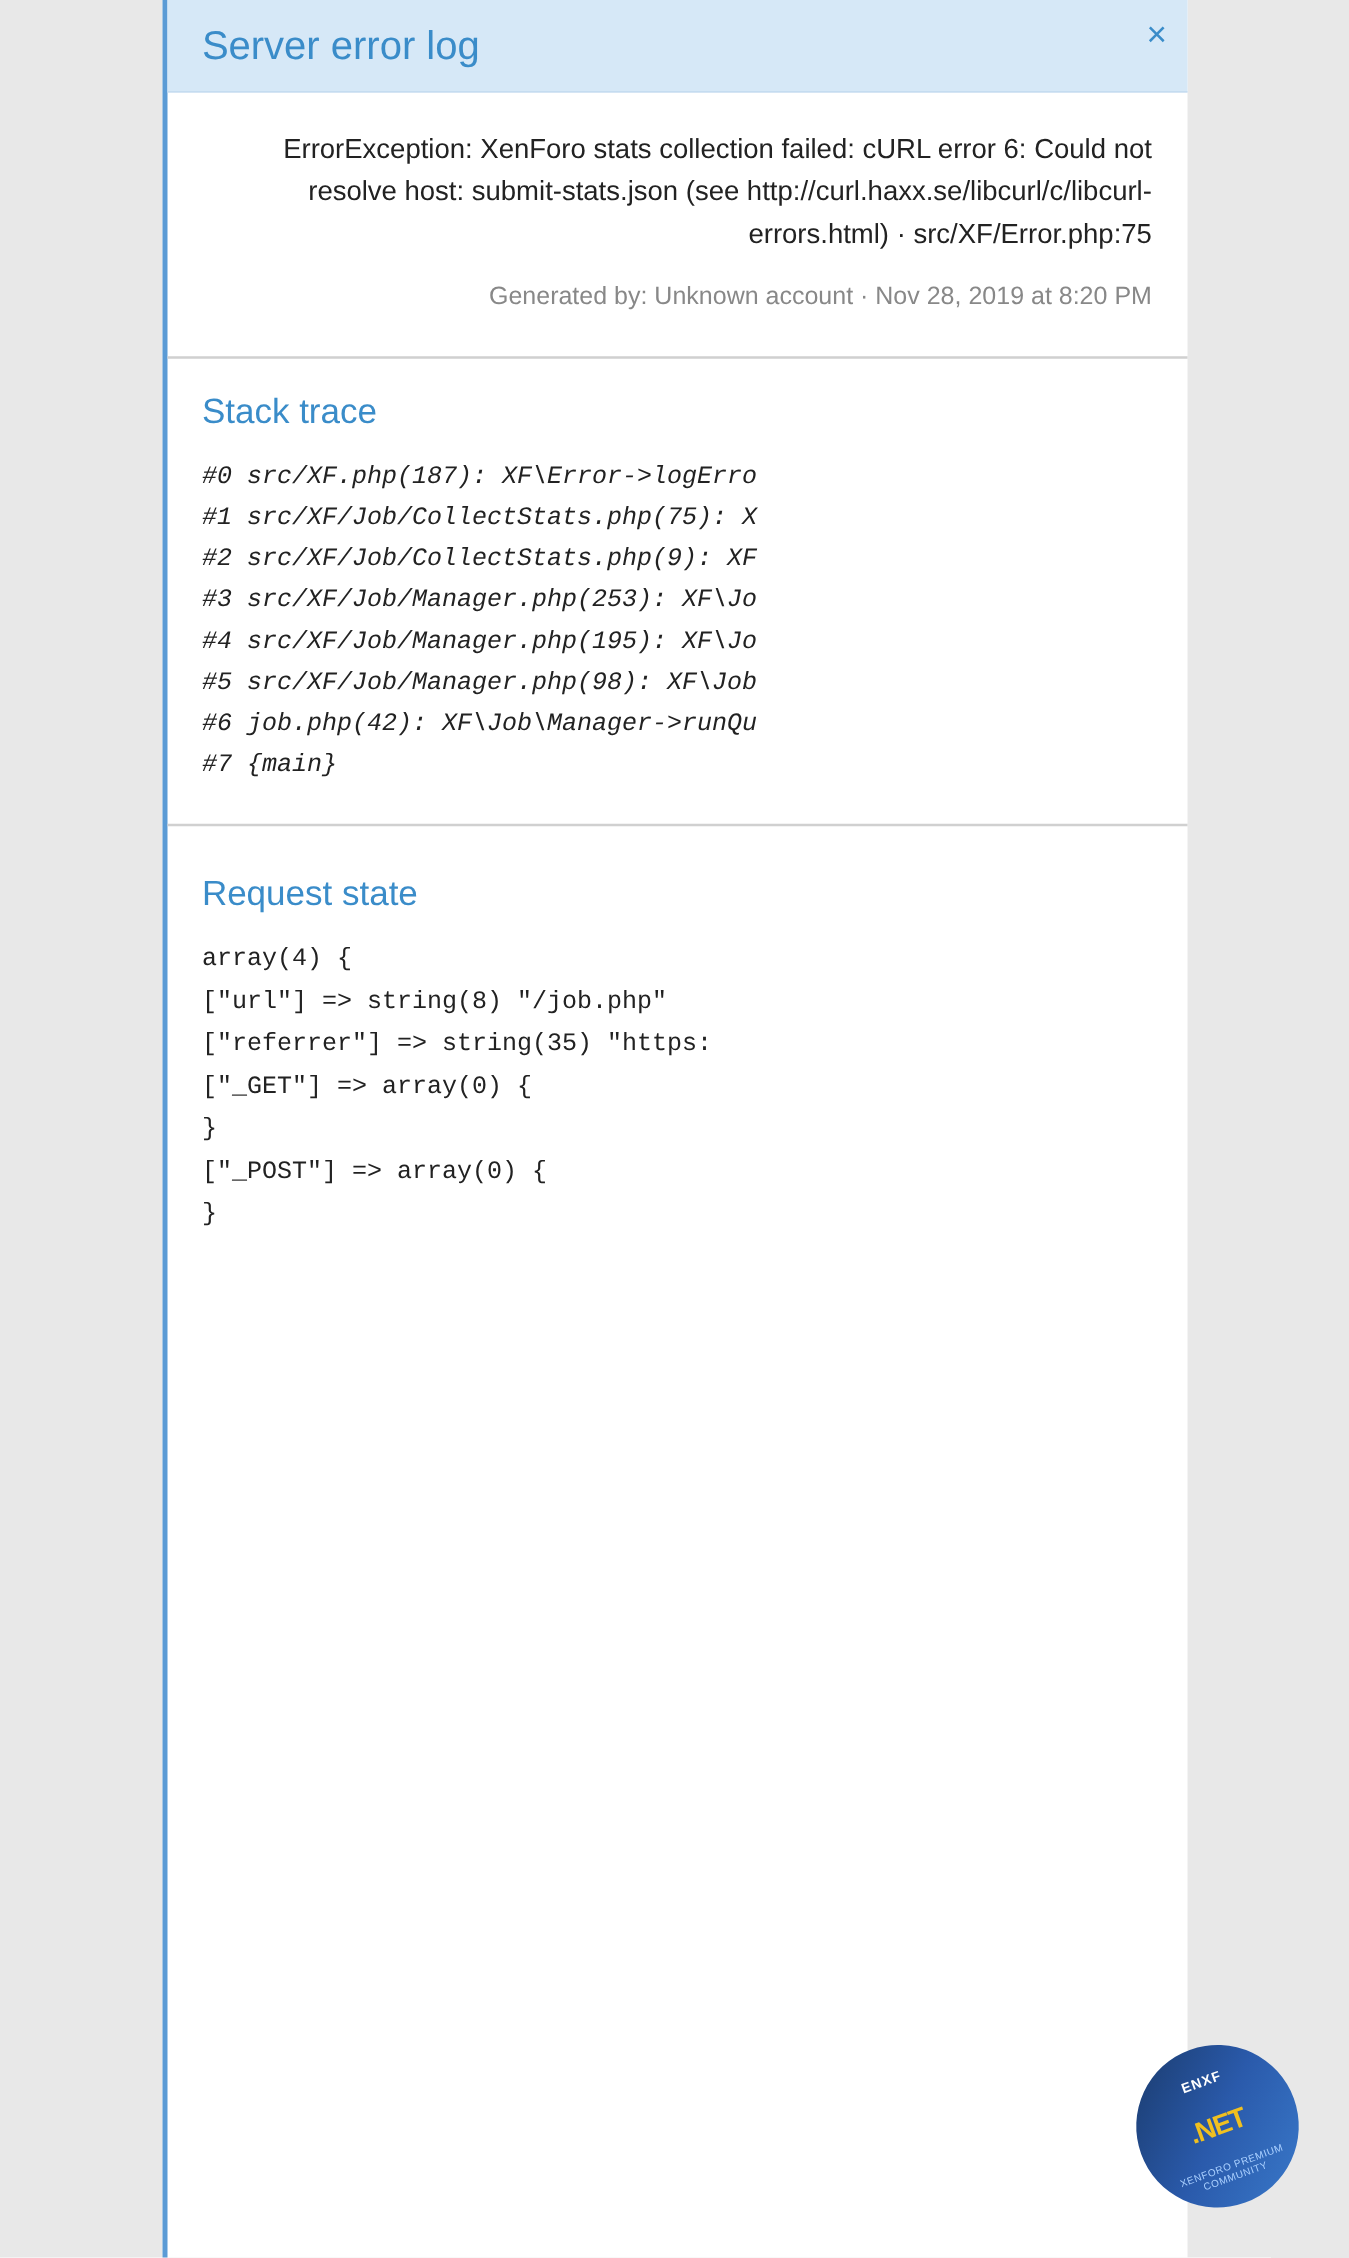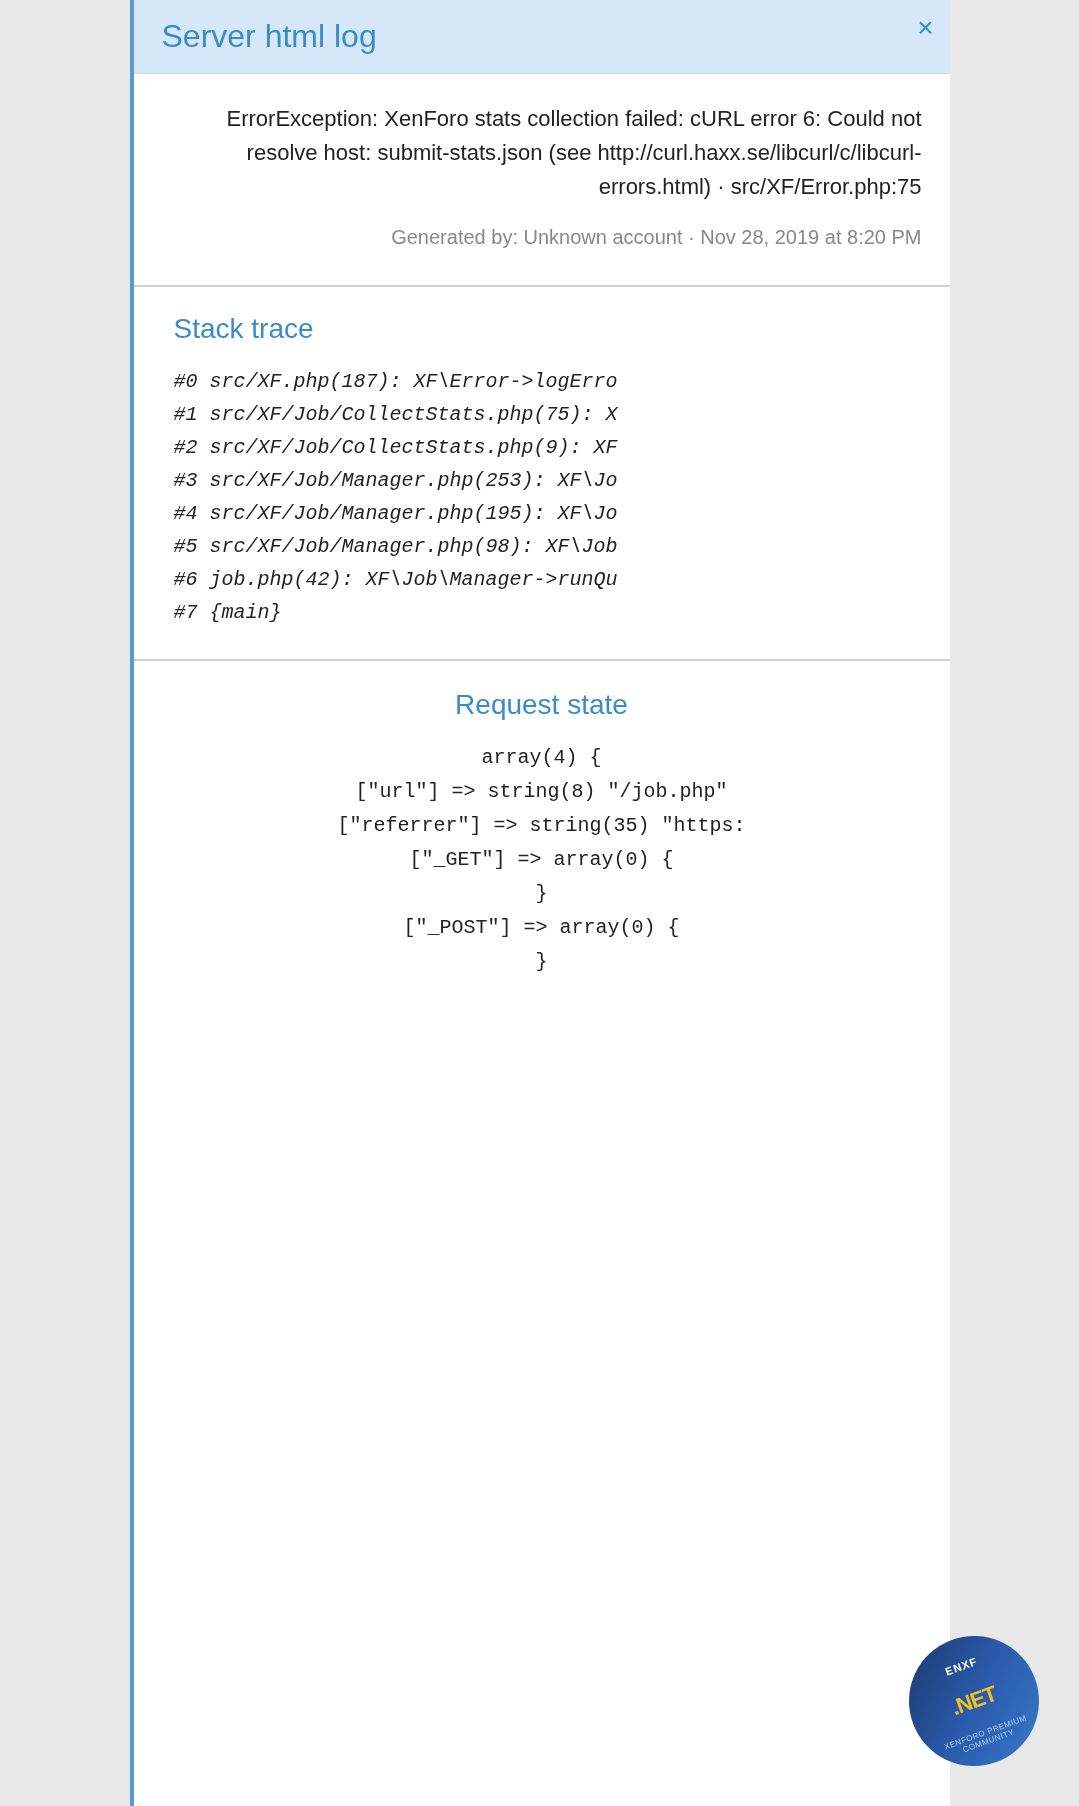--- a/index.html
+++ b/index.html
@@ -73,38 +73,37 @@
     
     .section-heading {
       font-size: 28px;
       color: #3a8cc9;
       font-weight: normal;
       margin-bottom: 20px;
     }
 
     
     .stack-trace-section {
-      padding: 26px 28px 30px 40px;
+      padding: 26px 28px 30px 28px;
       border-bottom: 2px solid #d0d0d0;
     }
 
     .stack-trace-code {
       font-family: 'Courier New', Courier, monospace;
       font-size: 20px;
       color: #222;
       line-height: 1.65;
       white-space: nowrap;
       overflow-x: hidden;
       font-style: italic;
     }
 
     
     .request-state-section {
-      padding: 28px 28px 30px 28px;
-      text-align: center;
+      padding: 38px 28px 30px 28px;
     }
 
     .request-state-code {
       font-family: Liberation Mono, monospace;
       font-size: 20px;
       color: #222;
       line-height: 1.70;
       white-space: nowrap;
       overflow-x: hidden;
     }
@@ -170,21 +169,21 @@
       font-family: Arial, sans-serif;
       letter-spacing: 0.5px;
     }
   </style>
 </head>
 <body>
 
 <div class="modal-container">
 
   <div class="modal-header">
-    <h1 class="modal-title">Server html log</h1>
+    <h1 class="modal-title">Server error log</h1>
     <button class="close-btn">×</button>
   </div>
 
   <div class="error-section">
     <div class="error-message">
       <span class="normal">ErrorException:</span>
       <span>XenForo stats collection failed: cURL error 6: Could not resolve host: submit-stats.json (see http://curl.haxx.se/libcurl/c/libcurl-errors.html) · src/XF/Error.php:75</span>
     </div>
     <div class="error-meta">Generated by: Unknown account · Nov 28, 2019 at 8:20 PM</div>
   </div>

